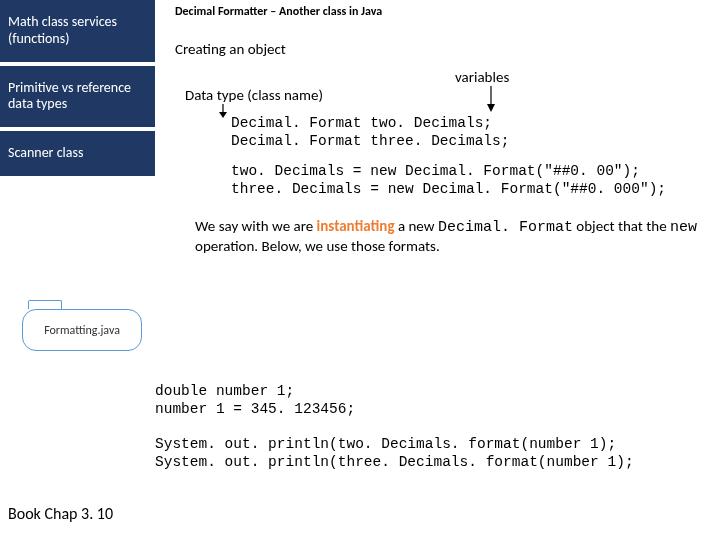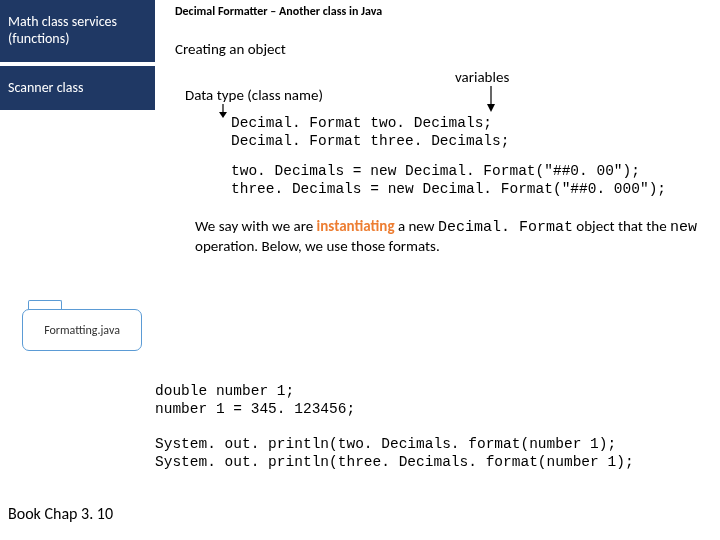--- a/index.html
+++ b/index.html
@@ -109,35 +109,38 @@
   }
   .tab-body {
     border: 1px solid #5b9bd5;
     background: #fff;
     height: 42px;
     display: flex;
     align-items: center;
     justify-content: center;
     font-size: 12px;
     color: #333;
-    border-radius: 7px;
+    border-radius: 14px;
   }
   .book {
     position: absolute;
     left: 8px;
     top: 504px;
     font-size: 16px;
   }
 </style>
 </head>
 <body>
 
 <div class="sidebar">
   <div class="sidebar-item">
     <span>Math class services (functions)</span>
+  </div>
+  <div class="sidebar-item">
+    <span>Primitive vs reference data types</span>
   </div>
   <div class="sidebar-item">
     <span>Scanner class</span>
   </div>
 </div>
 
 <div class="main">
   <div class="title">Decimal Formatter – Another class in Java</div>
   <div class="subtitle">Creating an object</div>
 

